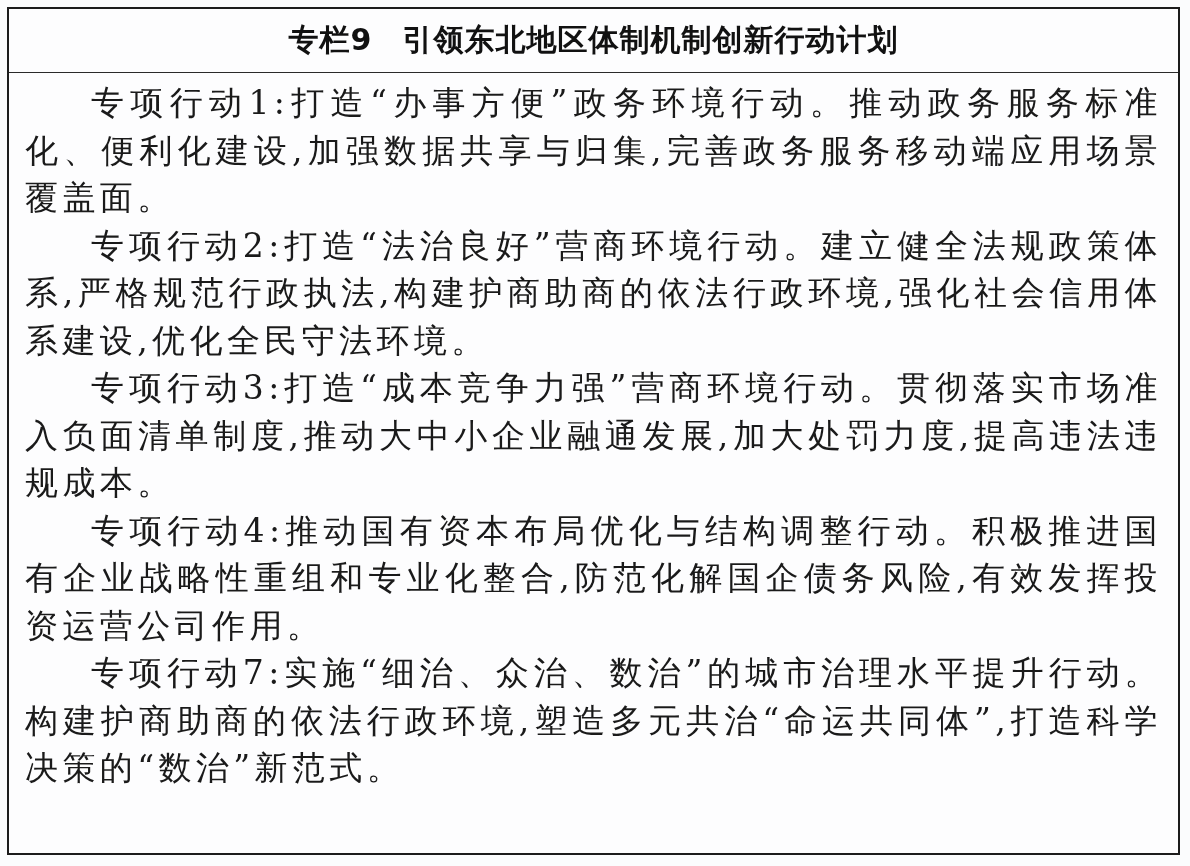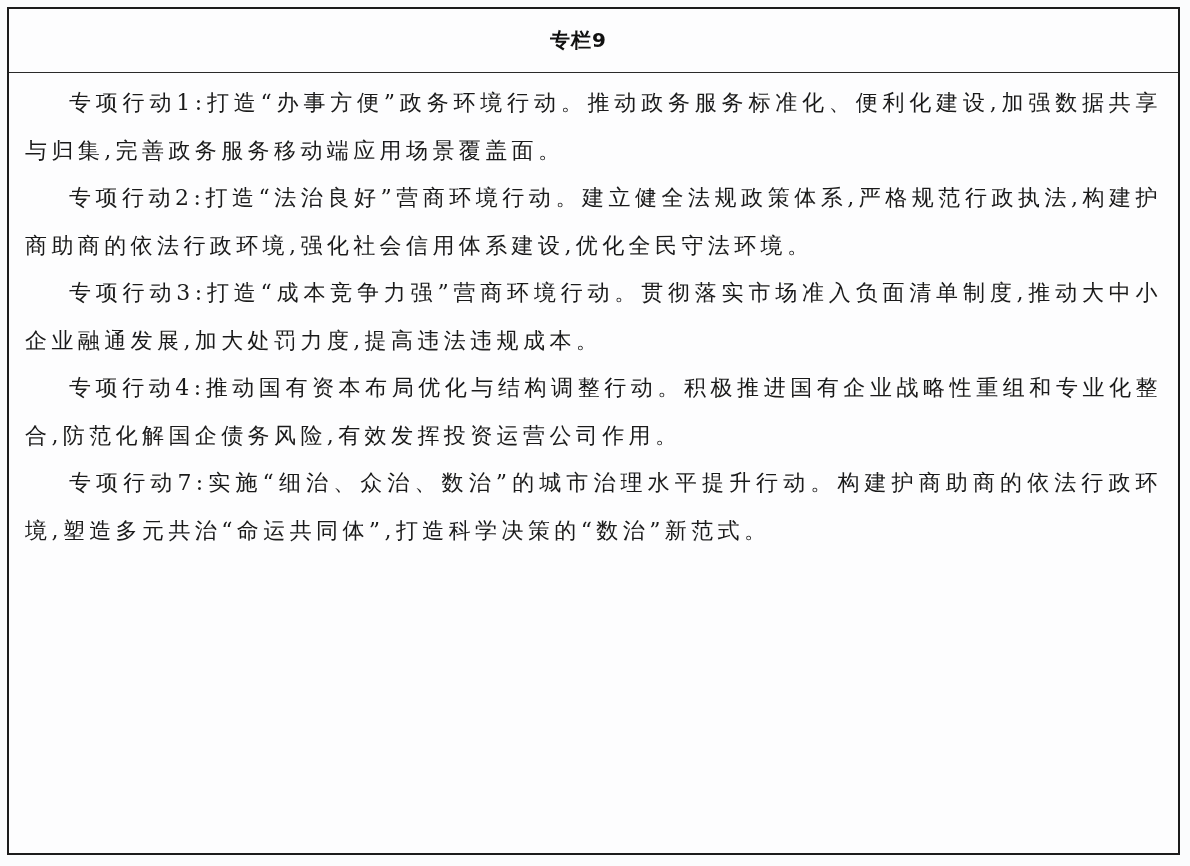--- a/index.html
+++ b/index.html
@@ -29,49 +29,50 @@
       height: 64px;
       border-bottom: 1.5px solid #2a2a2a;
       display: flex;
       align-items: center;
       justify-content: center;
       box-sizing: border-box;
     }
     .title {
       font-family: "DejaVu Sans", "Liberation Sans", sans-serif;
       font-weight: bold;
-      font-size: 20px;
+      font-size: 30px;
       letter-spacing: 1px;
       color: #111;
       display: flex;
       align-items: center;
     }
     .title .num {
       margin-right: 30px;
     }
     .box-body {
       padding: 6px 16px 0 16px;
     }
     .para {
-      font-size: 22px;
+      font-size: 33px;
       line-height: 47.5px;
       letter-spacing: 4.4px;
       text-indent: 2em;
       text-align: justify;
       margin: 0;
       color: #1a1a1a;
     }
   </style>
 </head>
 <body>
 
 <div class="box">
   <div class="box-header">
     <div class="title">
       <span class="num">专栏9</span>
+      <span>引领东北地区体制机制创新行动计划</span>
     </div>
   </div>
   <div class="box-body">
     <p class="para"><span>专项行动1:</span><span>打造“办事方便”政务环境行动。推动政务服务标准化、便利化建设,加强数据共享与归集,完善政务服务移动端应用场景覆盖面。</span></p>
     <p class="para"><span>专项行动2:</span><span>打造“法治良好”营商环境行动。建立健全法规政策体系,严格规范行政执法,构建护商助商的依法行政环境,强化社会信用体系建设,优化全民守法环境。</span></p>
     <p class="para"><span>专项行动3:</span><span>打造“成本竞争力强”营商环境行动。贯彻落实市场准入负面清单制度,推动大中小企业融通发展,加大处罚力度,提高违法违规成本。</span></p>
     <p class="para"><span>专项行动4:</span><span>推动国有资本布局优化与结构调整行动。积极推进国有企业战略性重组和专业化整合,防范化解国企债务风险,有效发挥投资运营公司作用。</span></p>
     <p class="para"><span>专项行动7:</span><span>实施“细治、众治、数治”的城市治理水平提升行动。构建护商助商的依法行政环境,塑造多元共治“命运共同体”,打造科学决策的“数治”新范式。</span></p>
   </div>
 </div>

